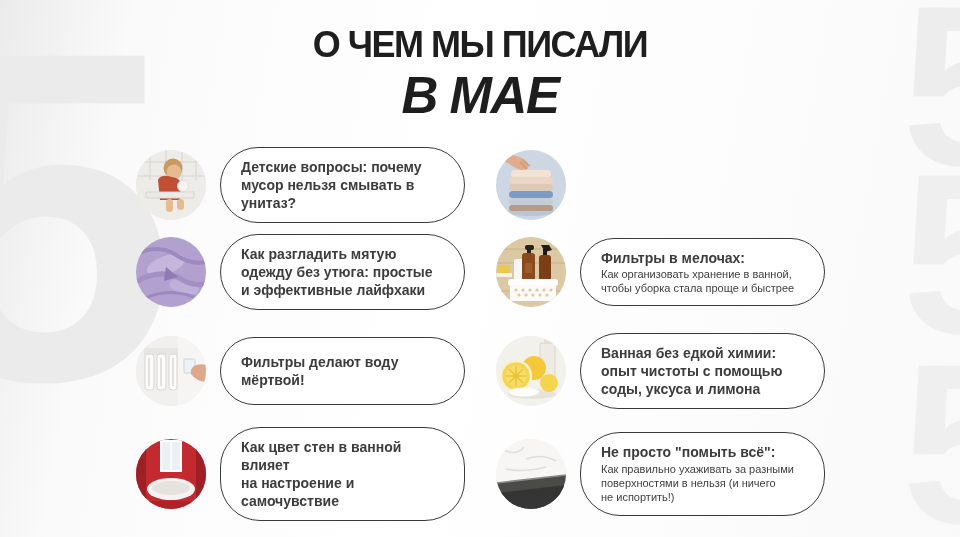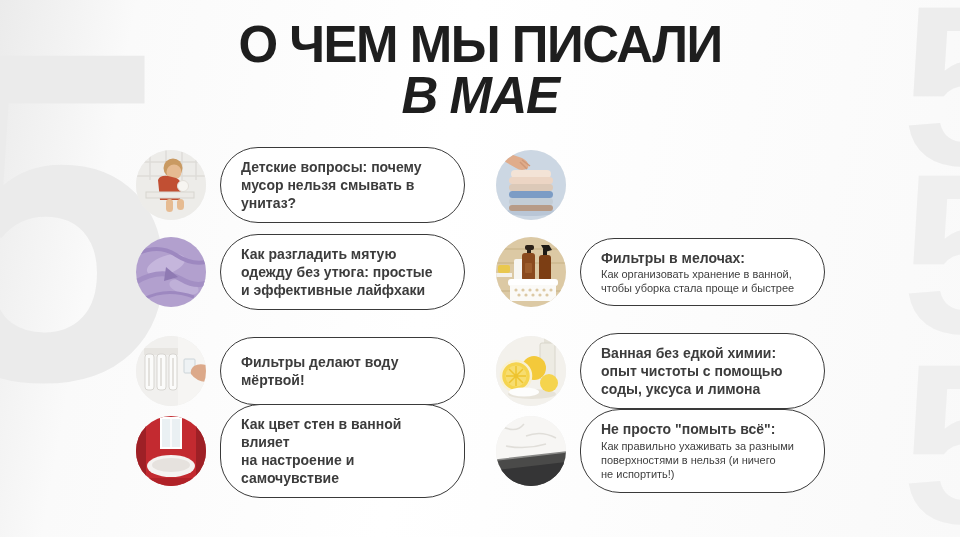--- a/index.html
+++ b/index.html
@@ -10,27 +10,27 @@
   }
   
   .wm{position:absolute;font-weight:bold;line-height:1;color:#ededed;letter-spacing:-0.02em;pointer-events:none;}
   .wm-left{font-size:470px;left:-85px;top:-18px;color:#ebebeb;}
   .wm-r1{font-size:228px;right:-64px;top:-28px;}
   .wm-r2{font-size:228px;right:-64px;top:140px;color:#efefef;}
   .wm-r3{font-size:228px;right:-64px;top:330px;color:#efefef;}
   
   .title{position:absolute;top:16px;left:0;width:100%;text-align:center;
          color:#1e1e1e;font-weight:bold;letter-spacing:-1.5px;}
-  .title .l1{font-size:51px;line-height:58px;}
+  .title .l1{font-size:36px;line-height:58px;}
   .title .l2{font-size:51px;line-height:44px;font-style:italic;}
   
   .item{position:absolute;display:flex;align-items:center;gap:14px;height:70px;}
   .col-left{left:136px;}
   .col-right{left:496px;}
-  .r1{top:150px}.r2{top:237px}.r3{top:336px}.r4{top:416px}
+  .r1{top:150px}.r2{top:237px}.r3{top:336px}.r4{top:439px}
   .photo{width:70px;height:70px;border-radius:50%;overflow:hidden;flex:0 0 70px;background:#eee;}
   .photo svg{display:block;width:100%;height:100%;}
   .pill{box-sizing:border-box;width:245px;min-height:68px;background:#ffffff;
         border:1.5px solid #3a3a3a;border-radius:40px;
         display:flex;flex-direction:column;justify-content:center;padding:10px 20px;}
   .pill-title{font-size:14px;font-weight:bold;line-height:1.3;color:#3c3c3c;white-space:pre-line;}
   .pill-sub{font-size:11px;font-weight:normal;line-height:1.3;color:#3e3e3e;white-space:pre-line;}
 </style>
 </head>
 <body>

